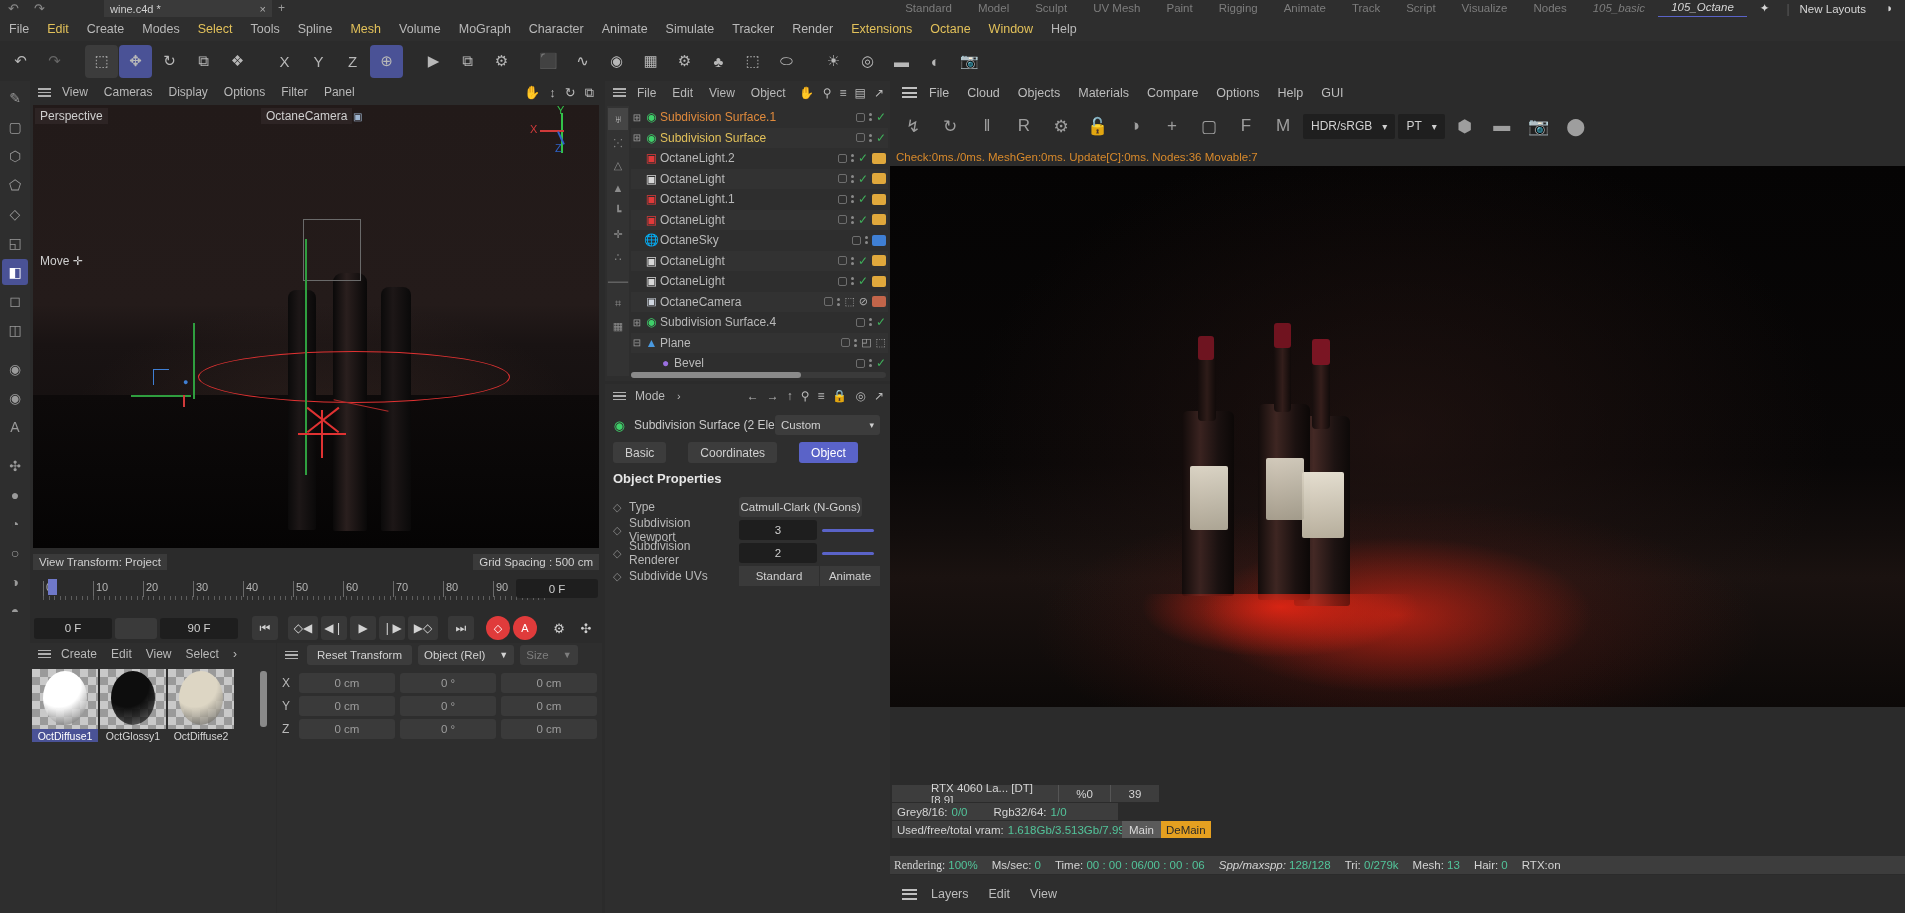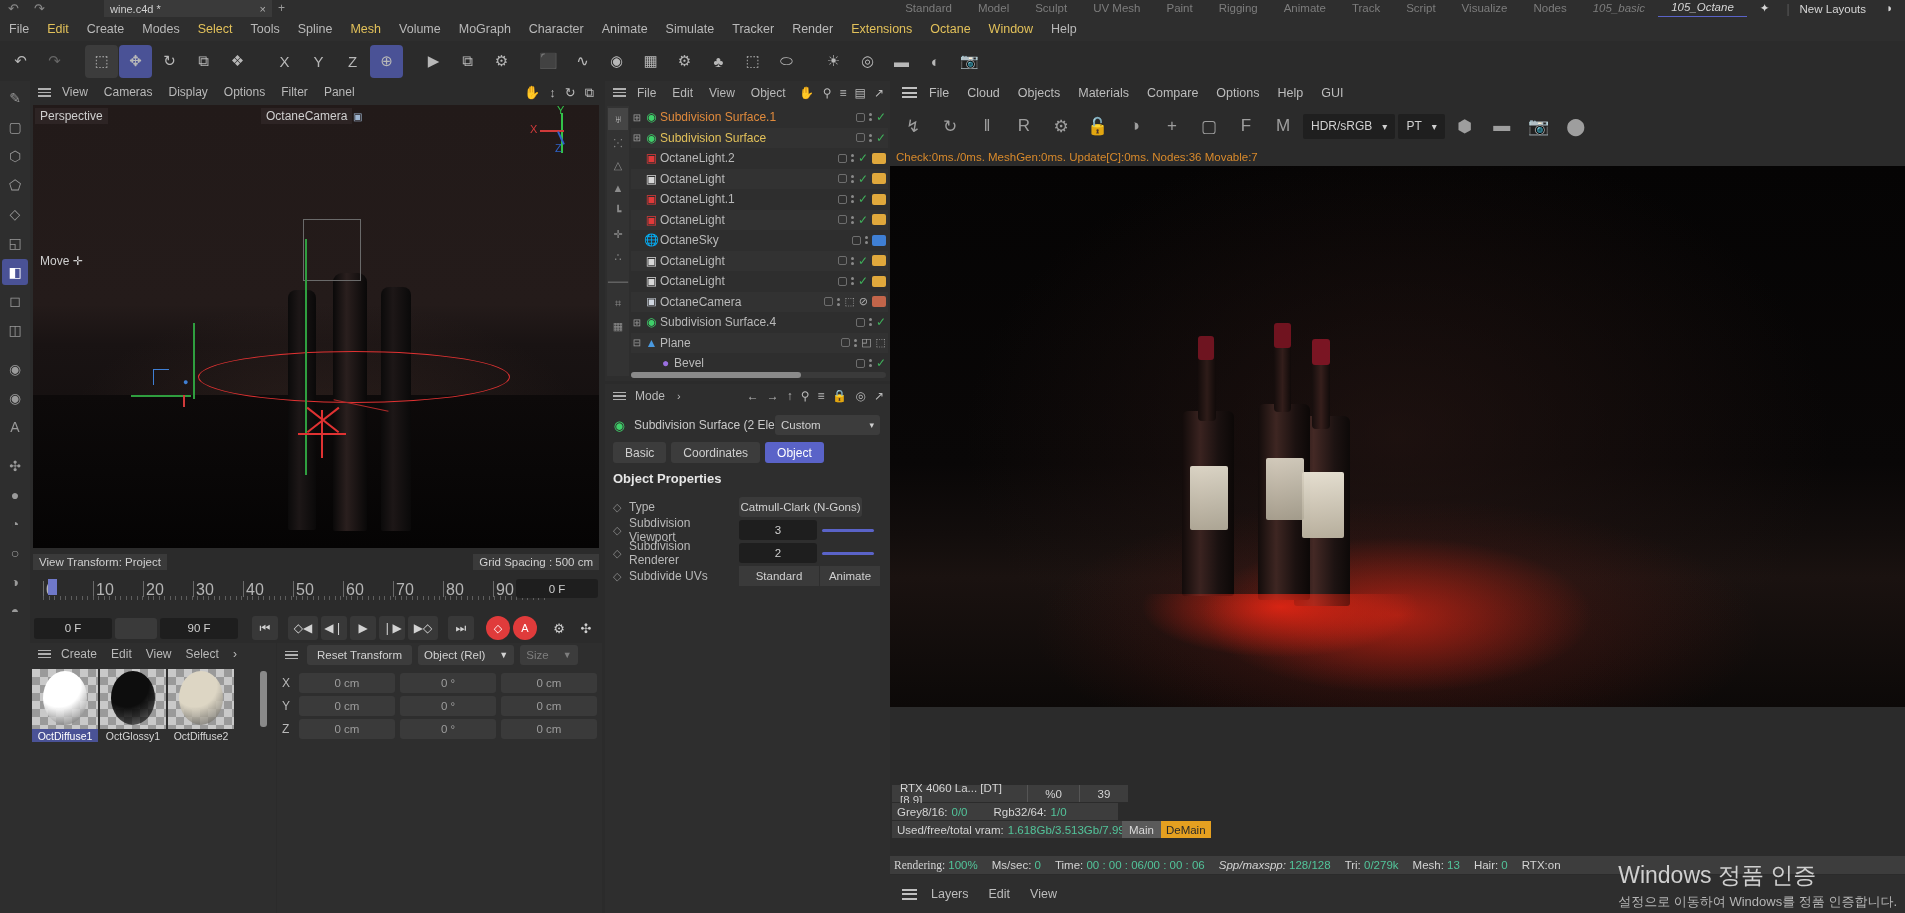--- a/index.html
+++ b/index.html
@@ -58,21 +58,21 @@
   }
   .vp-lbl { position:absolute; font-size:12px; color:#cfcfcf; background:rgba(55,45,45,.55); padding:1px 5px; }
   .bottle { position:absolute; background:linear-gradient(90deg,#0b0a0a,#1d1717 40%,#0a0909); }
   .ax { position:absolute; }
   .vpfoot { position:absolute; left:3px; top:470px; width:566px; height:22px; display:flex; align-items:center; }
   .vtag { font-size:11.5px; color:#d0d0d0; background:#3a3a3a; padding:2px 6px; }
 
   
   .timeline { position:absolute; left:30px; top:577px; width:572px; height:40px; background:#2b2b2b; }
   .tlruler { position:absolute; left:10px; top:4px; width:558px; height:18px; }
-  .tlnum { position:absolute; font-size:16px; color:#b5b5b5; }
+  .tlnum { position:absolute; font-size:11px; color:#b5b5b5; }
   .tltick { position:absolute; width:1px; background:#6a6a6a; }
   .tlhead { position:absolute; left:18px; top:2px; width:9px; height:16px; background:#6f78c9; }
   .tlfbox { position:absolute; right:4px; top:2px; width:82px; height:19px; background:#1e1e1e; border-radius:3px; color:#cfcfcf; font-size:11.5px; display:flex; align-items:center; justify-content:center; }
 
   .transport { position:absolute; left:30px; top:613px; width:572px; height:30px; background:#2b2b2b; display:flex; align-items:center; gap:3px; padding:0 4px; }
   .numbox { width:78px; height:21px; background:#1e1e1e; border-radius:3px; display:flex; align-items:center; justify-content:center; font-size:11.5px; color:#cfcfcf; }
   .slimbox { width:42px; height:21px; background:#3a3a3a; border-radius:3px; }
   .tbtn { width:26px; height:24px; display:flex; align-items:center; justify-content:center; color:#d2d2d2; font-size:12px; background:#383838; border-radius:3px; }
   .tbtn.wide { width:30px; }
   .rbtn { width:24px; height:24px; border-radius:50%; background:#e03b3b; display:flex; align-items:center; justify-content:center; color:#fff; font-size:11px; }
@@ -139,21 +139,21 @@
   .attr { position:absolute; left:605px; top:384px; width:285px; height:529px; background:#2e2e2e; }
   .amenu { height:24px; display:flex; align-items:center; padding-left:4px; }
   .amenu .ham { width:20px; display:flex; flex-direction:column; gap:2px; align-items:center; }
   .amenu .ham i { display:block; width:13px; height:1.5px; background:#b0b0b0; }
   .ami { font-size:12px; color:#b9b9b9; padding:0 6px; }
   .aicons { margin-left:auto; display:flex; gap:8px; padding-right:6px; color:#b9b9b9; font-size:12px; }
   .ahdr { position:absolute; left:6px; top:30px; width:273px; height:22px; display:flex; align-items:center; gap:6px; }
   .ahdr .t { font-size:12px; color:#c9c9c9; white-space:nowrap; overflow:hidden; }
   .apreset { position:absolute; right:4px; width:105px; height:20px; background:#3c3c3c; border-radius:3px; display:flex; align-items:center; padding:0 6px; font-size:11.5px; color:#d0d0d0; }
   .apreset .cv { margin-left:auto; font-size:9px; }
-  .atabs { position:absolute; left:8px; top:58px; display:flex; gap:5px; }
+  .atabs { position:absolute; left:8px; top:58px; display:flex; gap:22px; }
   .atab { height:21px; padding:0 12px; background:#3c3c3c; border-radius:3px; display:flex; align-items:center; font-size:12px; color:#cfcfcf; }
   .atab.sel { background:#5a63c8; color:#fff; }
   .aprops { position:absolute; left:8px; top:87px; font-size:13px; color:#e6e6e6; font-weight:bold; }
   .arow { position:absolute; left:8px; display:flex; align-items:center; height:22px; }
   .adia { width:16px; color:#8a8a8a; font-size:11px; }
   .albl { width:110px; font-size:12px; color:#b9b9b9; }
   .aval { width:123px; height:20px; background:#3a3a3a; border-radius:3px; display:flex; align-items:center; justify-content:center; font-size:11.5px; color:#d0d0d0; }
   .aval.dark { background:#1e1e1e; }
   .aslider { width:52px; height:3px; background:#5a63c8; border-radius:2px; margin-left:5px; }
   .aseg { display:flex; }
@@ -993,21 +993,21 @@
 
       <div style="position:absolute;left:300px;top:300px;width:38px;height:64px;background:linear-gradient(#e8e2d2,#b9b2a0);border-radius:2px;opacity:.92;"></div>
       <div style="position:absolute;left:412px;top:306px;width:42px;height:66px;background:linear-gradient(#efe9da,#c0b8a5);border-radius:2px;opacity:.94;"></div>
       <div style="position:absolute;left:376px;top:292px;width:38px;height:62px;background:linear-gradient(#e2dbcb,#b2ab99);border-radius:2px;opacity:.9;"></div>
 
       <div style="position:absolute;left:250px;top:428px;width:280px;height:64px;background:radial-gradient(ellipse at 50% 20%, rgba(255,40,20,0.75), rgba(255,40,20,0) 70%);"></div>
     </div>
 
     <div class="octstatus">
       <div class="srow" style="top:0px;padding:0;">
-        <span class="sseg" style="width:136px;justify-content:flex-start;">RTX 4060 La... [DT][8.9]</span>
+        <span class="sseg" style="width:136px;justify-content:flex-start;margin-left:31px;">RTX 4060 La... [DT][8.9]</span>
         <span class="sseg" style="width:52px;justify-content:center;">%0</span>
         <span class="sseg" style="width:48px;justify-content:center;border-right:none;">39</span>
       </div>
       <div class="srow" style="top:18px;padding:0 5px;width:226px;">
         <span>Grey8/16:</span>
         <span class="sg" style="margin-left:4px;">0/0</span>
         <span style="margin-left:26px;">Rgb32/64:</span>
         <span class="sg" style="margin-left:4px;">1/0</span>
       </div>
       <div class="srow" style="top:36px;padding:0 5px;">
@@ -1036,17 +1036,13 @@
           <i></i>
           <i></i>
           <i></i>
         </div>
       <span class="obi">Layers</span>
       <span class="obi">Edit</span>
       <span class="obi">View</span>
     </div>
   </div>
 
-  <div class="wm">
-    <div class="l1">Windows 정품 인증</div>
-    <div class="l2">설정으로 이동하여 Windows를 정품 인증합니다.</div>
-  </div>
 </div>
 
 </body></html>

